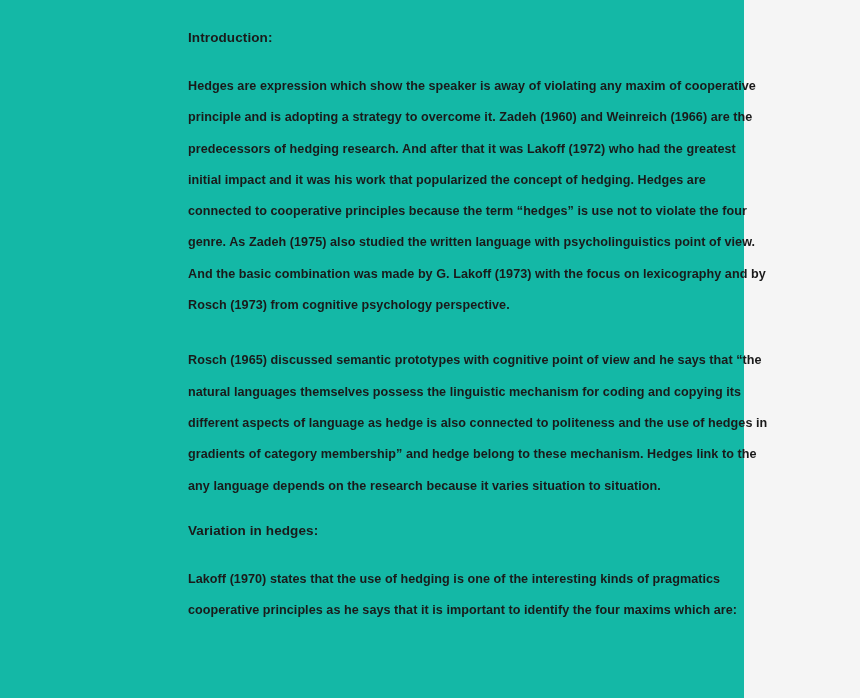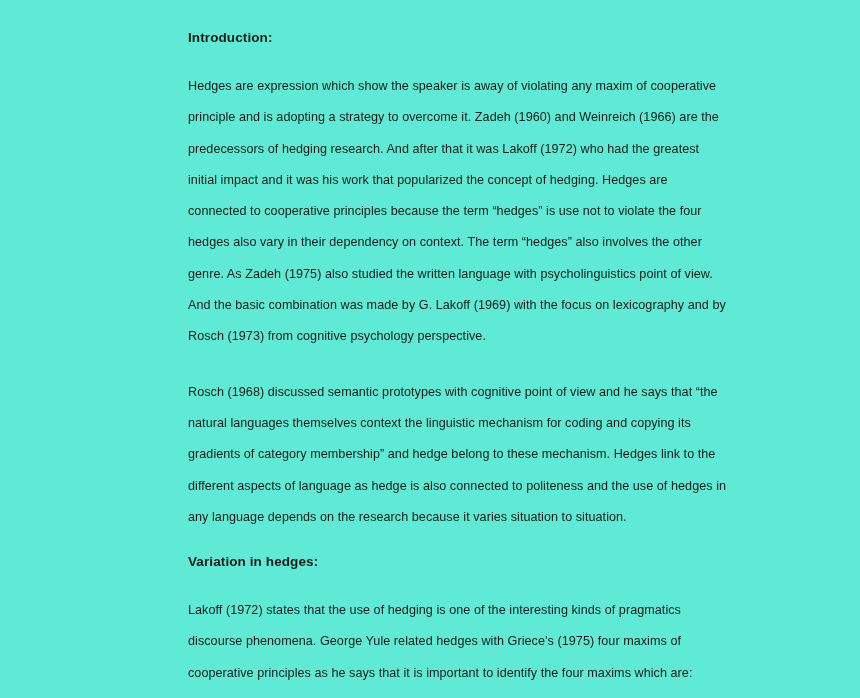--- a/index.html
+++ b/index.html
@@ -10,23 +10,23 @@
   body {
     width: 860px;
     height: 698px;
     background: #f5f5f5;
     font-family: "Liberation Sans", sans-serif;
     overflow: hidden;
   }
 
   #document-page {
     position: relative;
-    width: 860px;
+    width: 744px;
     height: 698px;
-    background: #5eead4;
+    background: #14b8a6;
   }
 
   .doc-body {
     position: absolute;
     left: 188px;
     top: 30px;
     width: 496px;
   }
 
   .heading {
@@ -38,21 +38,21 @@
     margin: 0;
     white-space: nowrap;
   }
 
   .para {
     margin: 0;
   }
 
   .line {
     font-size: 12.6px;
-    font-weight: normal;
+    font-weight: bold;
     color: #1a1a1a;
     line-height: 31.3px;
     letter-spacing: 0.05px;
     white-space: nowrap;
     margin: 0;
   }
 
   
   .gap-after-heading { height: 25px; }
   .gap-para          { height: 24px; }
@@ -67,42 +67,40 @@
     <h2 class="heading">Introduction:</h2>
 
     <div class="gap-after-heading"></div>
 
     <div class="para">
       <p class="line">Hedges are expression which show the speaker is away of violating any maxim of cooperative</p>
       <p class="line">principle and is adopting a strategy to overcome it. Zadeh (1960) and Weinreich (1966) are the</p>
       <p class="line">predecessors of hedging research. And after that it was Lakoff (1972) who had the greatest</p>
       <p class="line">initial impact and it was his work that popularized the concept of hedging. Hedges are</p>
       <p class="line">connected to cooperative principles because the term “hedges” is use not to violate the four</p>
-      <p class="line">hedges also vary in their dependency on context. The term “hedges” also involves the other</p>
       <p class="line">genre. As Zadeh (1975) also studied the written language with psycholinguistics point of view.</p>
-      <p class="line">And the basic combination was made by G. Lakoff (1969) with the focus on lexicography and by</p>
+      <p class="line">And the basic combination was made by G. Lakoff (1973) with the focus on lexicography and by</p>
       <p class="line">Rosch (1973) from cognitive psychology perspective.</p>
     </div>
 
     <div class="gap-para"></div>
 
     <div class="para">
-      <p class="line">Rosch (1968) discussed semantic prototypes with cognitive point of view and he says that “the</p>
-      <p class="line">natural languages themselves context the linguistic mechanism for coding and copying its</p>
+      <p class="line">Rosch (1965) discussed semantic prototypes with cognitive point of view and he says that “the</p>
+      <p class="line">natural languages themselves possess the linguistic mechanism for coding and copying its</p>
+      <p class="line">different aspects of language as hedge is also connected to politeness and the use of hedges in</p>
       <p class="line">gradients of category membership” and hedge belong to these mechanism. Hedges link to the</p>
-      <p class="line">different aspects of language as hedge is also connected to politeness and the use of hedges in</p>
       <p class="line">any language depends on the research because it varies situation to situation.</p>
     </div>
 
     <div class="gap-before-heading"></div>
 
     <h2 class="heading">Variation in hedges:</h2>
 
     <div class="gap-after-heading"></div>
 
     <div class="para">
-      <p class="line">Lakoff (1972) states that the use of hedging is one of the interesting kinds of pragmatics</p>
-      <p class="line">discourse phenomena. George Yule related hedges with Griece’s (1975) four maxims of</p>
+      <p class="line">Lakoff (1970) states that the use of hedging is one of the interesting kinds of pragmatics</p>
       <p class="line">cooperative principles as he says that it is important to identify the four maxims which are:</p>
     </div>
 
   </div>
 </div>
 
 </body></html>

